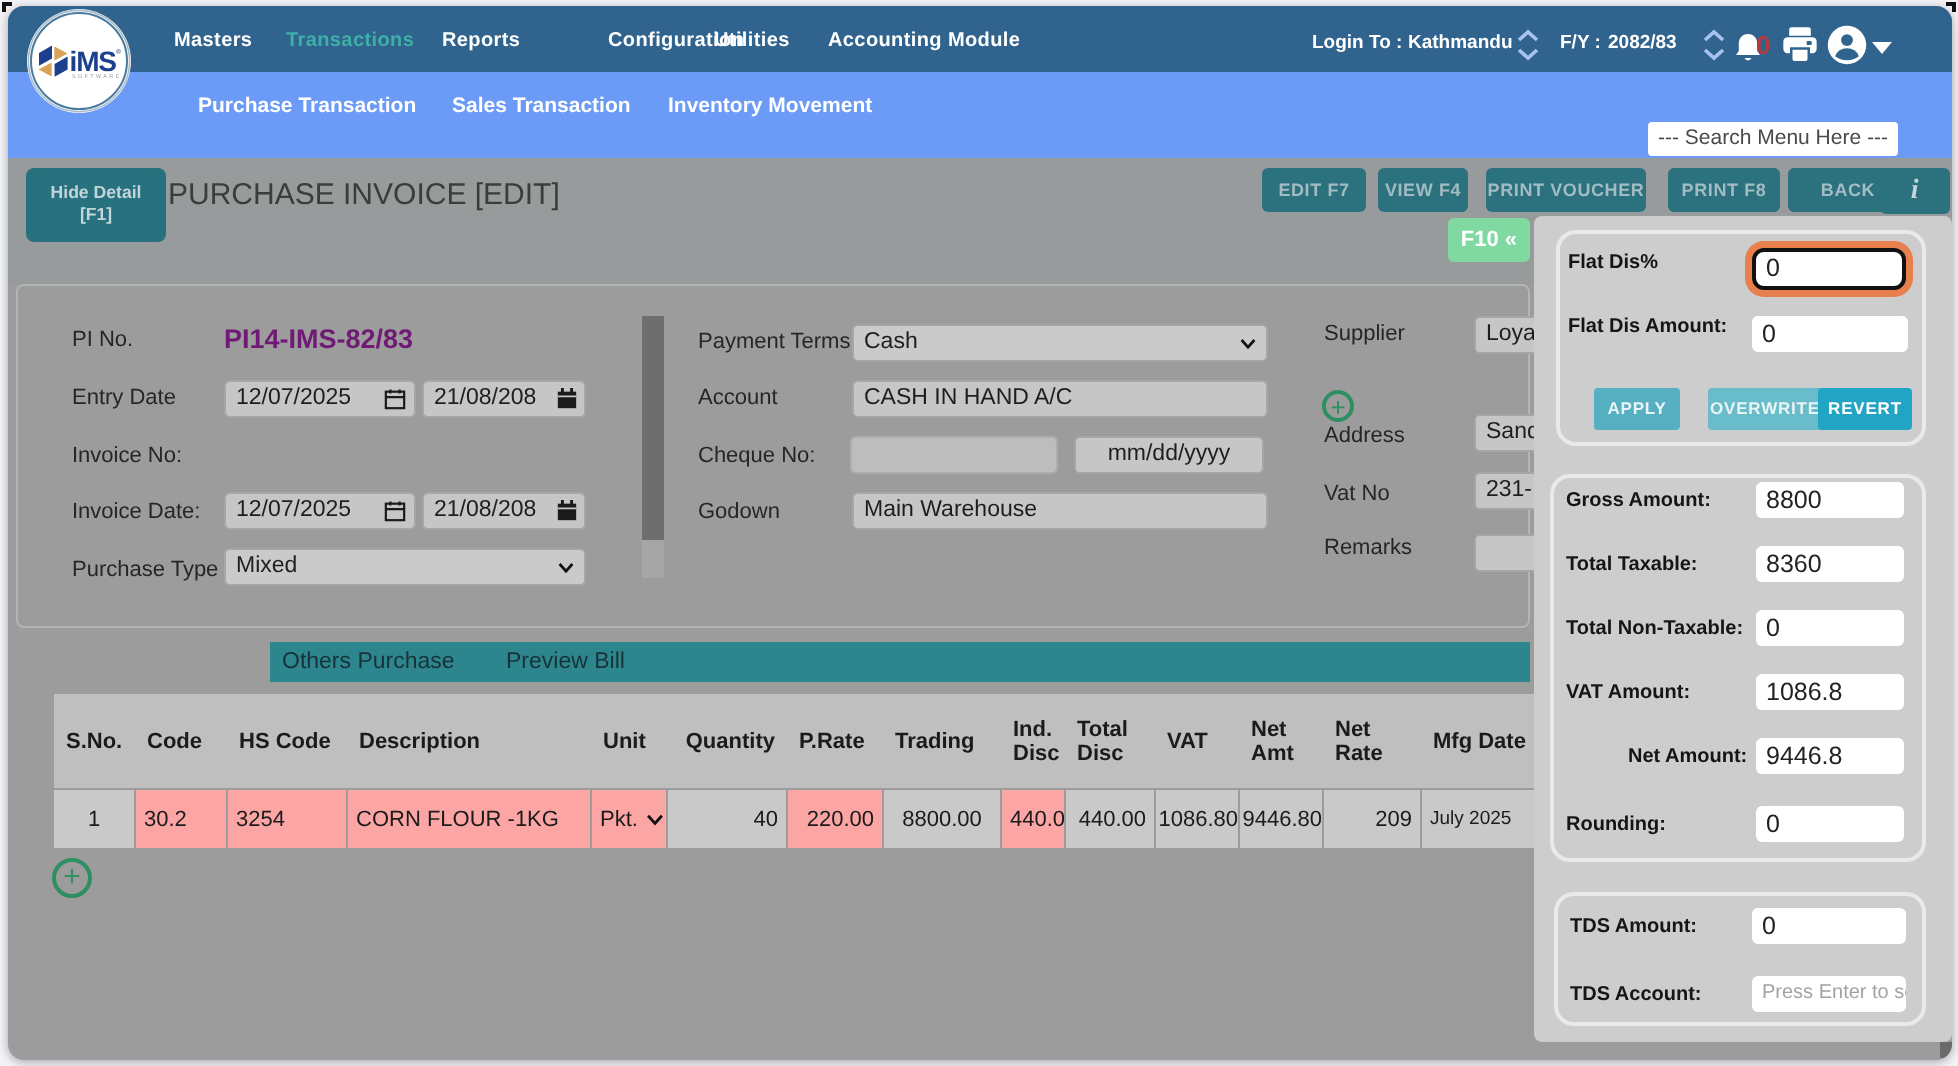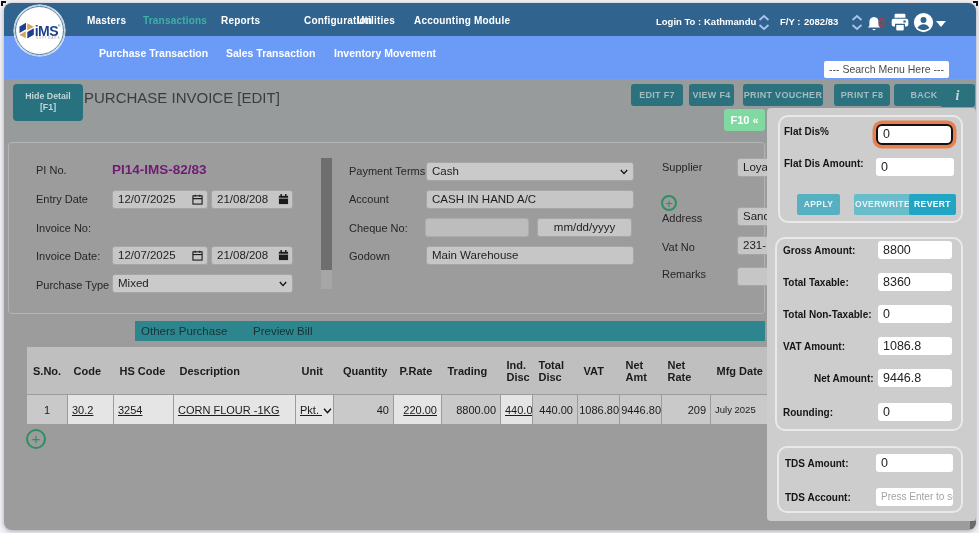--- a/index.html
+++ b/index.html
@@ -25,21 +25,21 @@
   
   #tabbar { position:absolute; left:131px; top:318px; width:630px; height:20px; background:#2d858e; }
   #tab-active { position:absolute; left:6px; top:315px; width:125px; height:23px; background:#a2a2a2; font-size:12px; color:#5c6e74; text-align:center; line-height:25px; padding-left:9px; }
   .tabtxt { position:absolute; top:318px; height:20px; line-height:20px; font-size:11.5px; color:#173338; }
   table { border-collapse:collapse; table-layout:fixed; width:746px; }
   #tbl { position:absolute; left:22px; top:343px; }
   #tbl th { background:#bfbfbf; border:1px solid #9c9c9c; border-left:none; border-right:none; font-size:11px; color:#1b1b1b; font-weight:bold; text-align:left; padding:2px 6px; height:48px; }
   #tbl th:first-child { border-left:1px solid #9c9c9c; }
   #tbl th:last-child { border-right:1px solid #9c9c9c; }
   #tbl td { background:#c9c9c9; border:1px solid #9c9c9c; font-size:11px; color:#1b1b1b; padding:2px 4px; height:30px; white-space:nowrap; overflow:hidden; }
-  #tbl td.dk { background:#e5e5e5;text-decoration:underline; }
+  #tbl td.dk { background:#fca5a5; }
   .plus { position:absolute; width:17px; height:17px; border:2px solid #2e8f62; border-radius:50%; color:#2e8f62; font-size:14px; line-height:14px; text-align:center; }
   
   #panel { position:absolute; left:763px; top:105px; width:209px; height:413px; background:#cdcdcd; border-radius:4px; z-index:5; }
   .grp { position:absolute; border:2px solid #e9e9e9; border-radius:10px; }
   .plbl { position:absolute; font-size:10px; font-weight:bold; color:#151515; white-space:nowrap; }
   .pinp { position:absolute; background:#fff; border-radius:3px; font-size:12.5px; color:#222; padding-left:5px; white-space:nowrap; overflow:hidden; }
   .pbtn { position:absolute; height:21px; font-size:8.5px; font-weight:bold; text-align:center; line-height:21px; color:#e8f4f6; border-radius:2px; letter-spacing:.4px; }
   #divider { position:absolute; left:317px; top:155px; width:11px; height:131px; background:#a6a6a6; }
   #divthumb { position:absolute; left:317px; top:155px; width:11px; height:112px; background:#6e6e6e; }
 </style>
@@ -231,21 +231,21 @@
     <tr>
       <td style="text-align:center;">1</td>
       <td class="dk">30.2</td>
       <td class="dk">3254</td>
       <td class="dk">CORN FLOUR -1KG</td>
       <td class="dk">Pkt. <svg width="9" height="6" viewBox="0 0 10 7" style="margin-left:1px;">
               <path d="M1 1 L5 5.5 L9 1" fill="none" stroke="#111" stroke-width="1.7"></path>
             </svg></td>
       <td style="text-align:right;">40</td>
       <td class="dk" style="text-align:right;">220.00</td>
-      <td style="text-align:right;">8800.00</td>
+      <td style="text-align:center;">8800.00</td>
       <td class="dk">440.0</td>
       <td style="text-align:right;">440.00</td>
       <td style="text-align:right;padding:2px 0;">1086.80</td>
       <td style="text-align:right;padding:2px 0;">9446.80</td>
       <td style="text-align:right;">209</td>
       <td style="font-size:9.5px;">July 2025</td>
     </tr>
   </tbody>
     </table>
   <div class="plus" style="left:22px;top:426px;width:20px;height:20px;font-size:15px;line-height:15.5px;">+</div>

